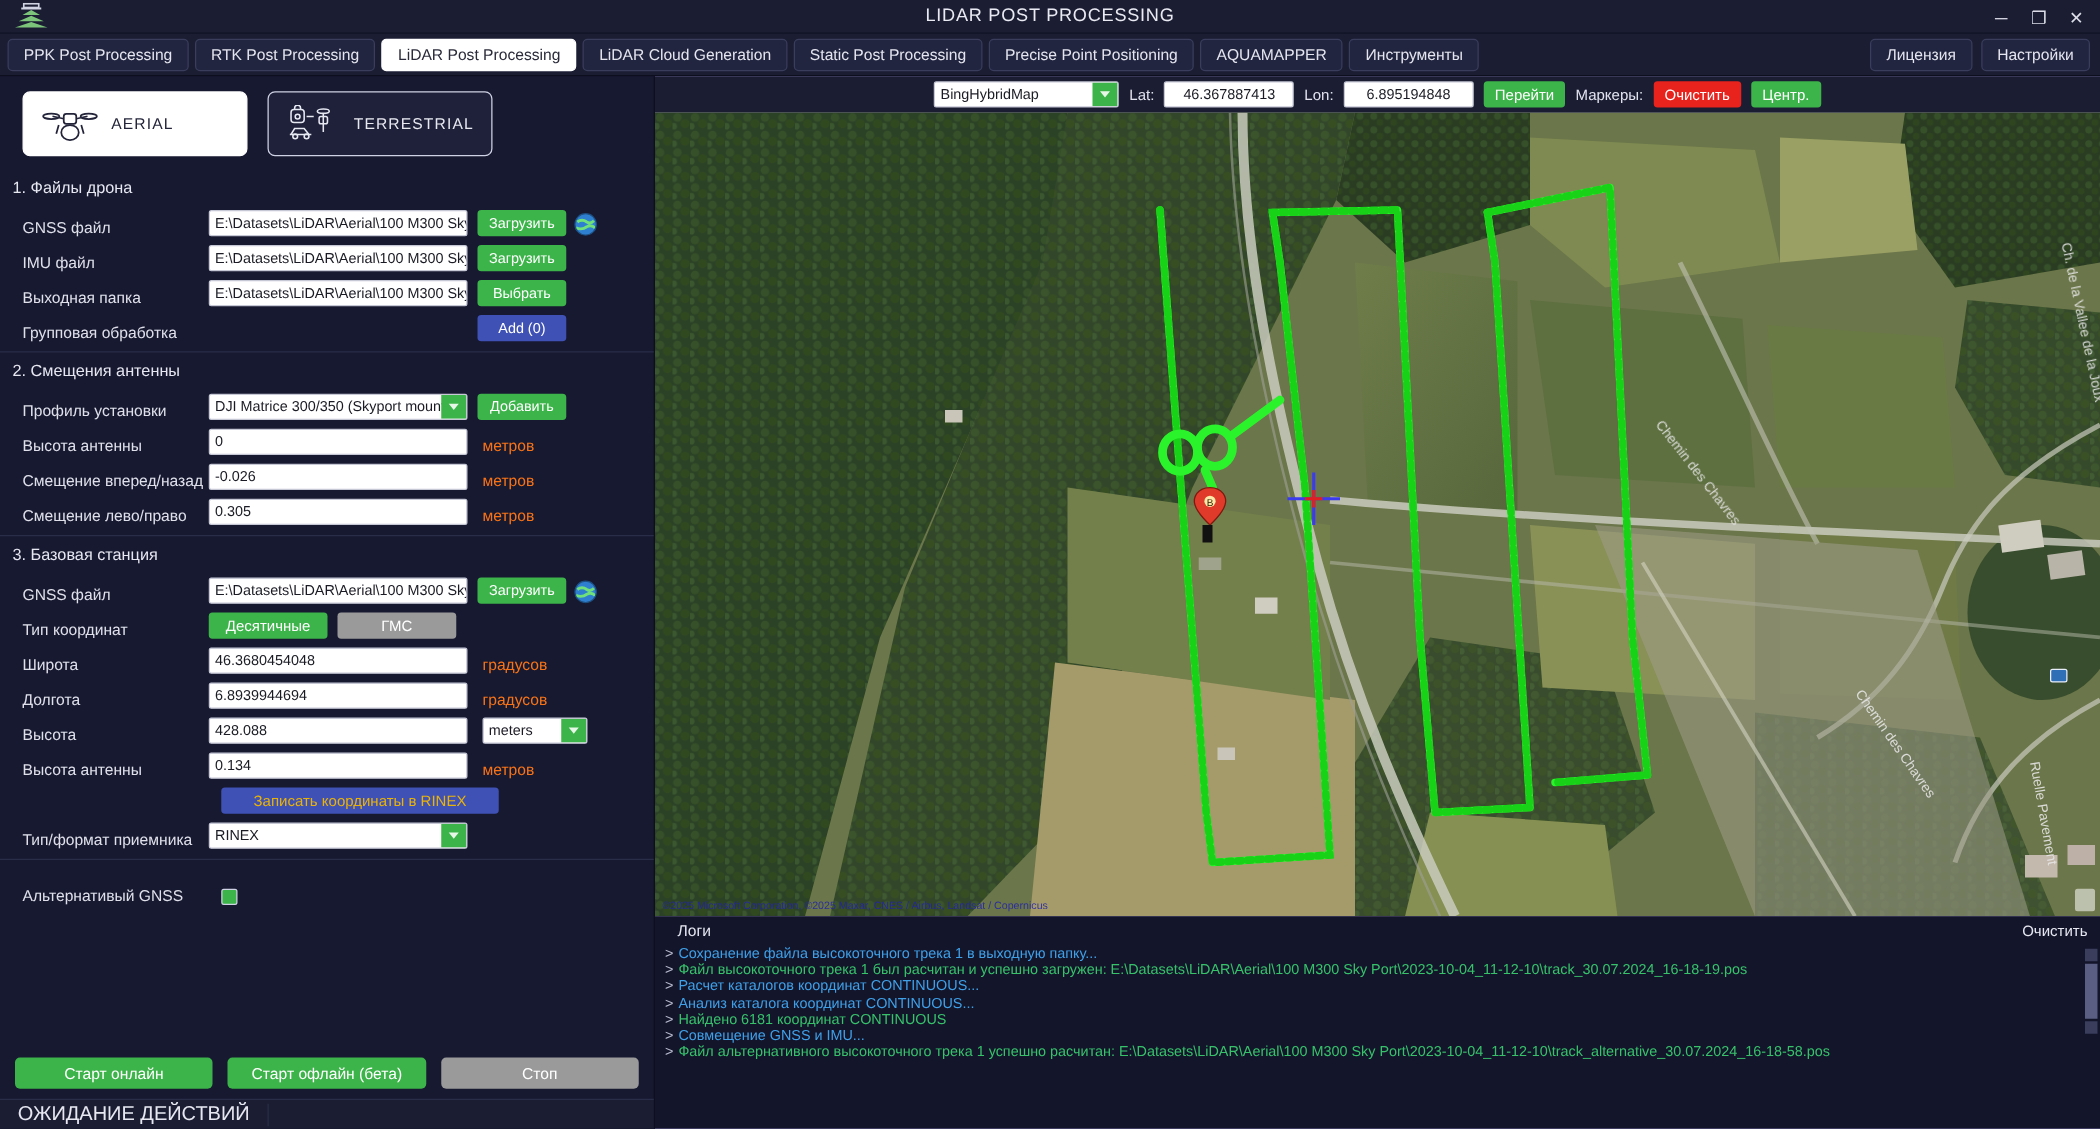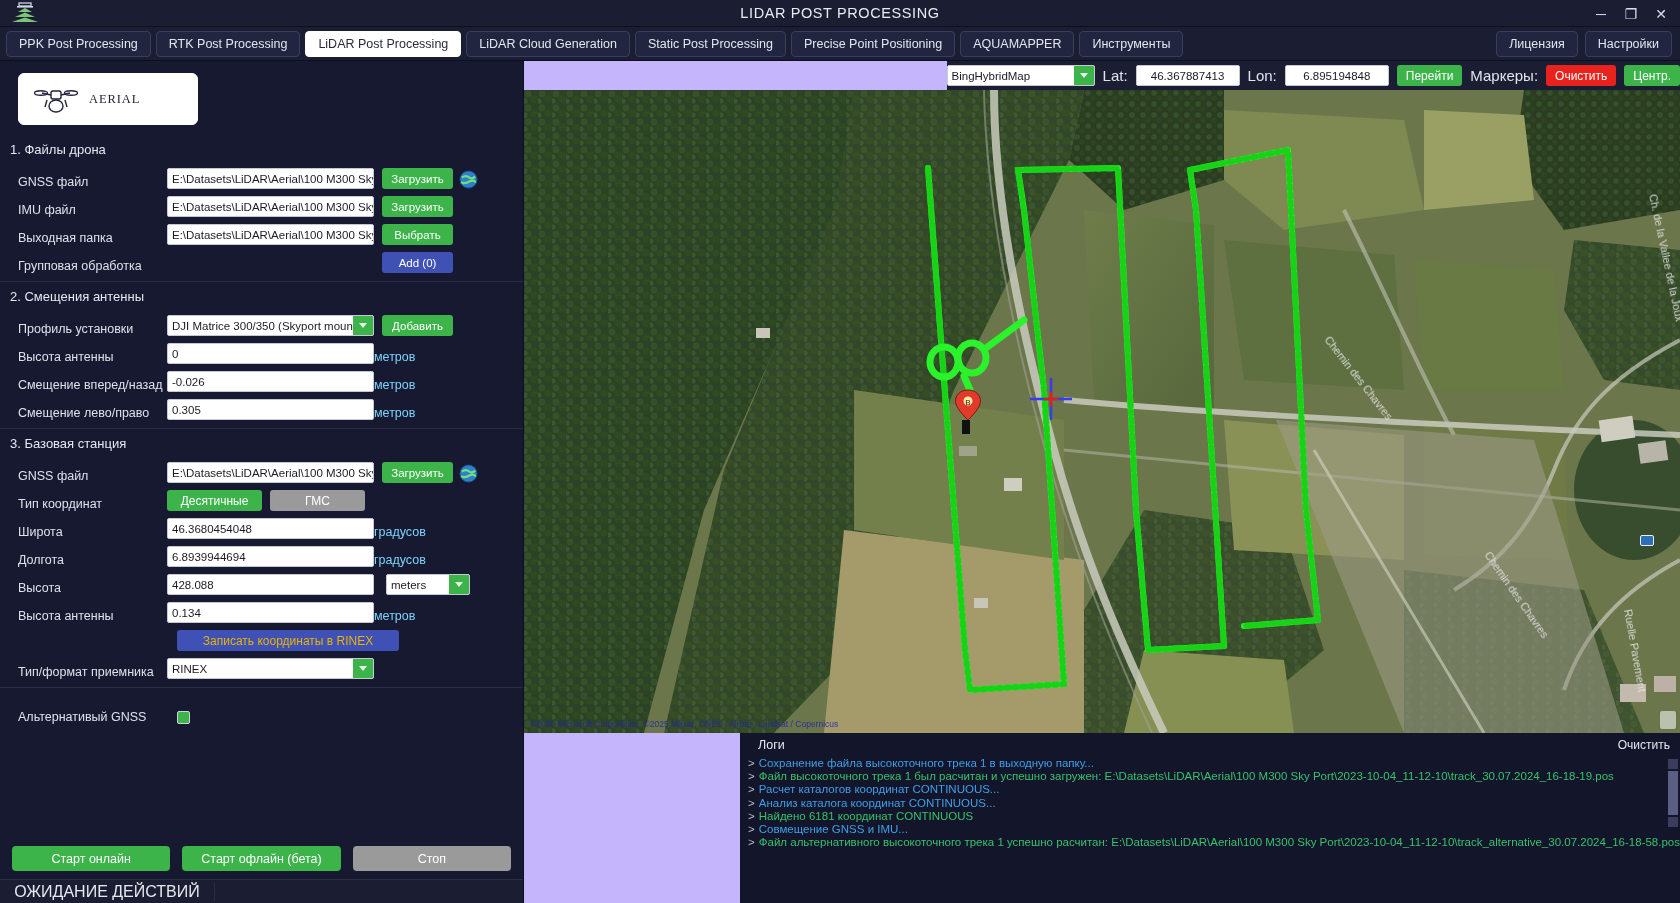--- a/index.html
+++ b/index.html
@@ -52,21 +52,21 @@
   
   .body { display: flex; height: 842px; }
 
   
   .left {
     width: 524px; background: #171931;
     border-right: 1px solid #0d0f1e;
     position: relative;
     display: flex; flex-direction: column;
   }
-  .mode-row { display: flex; gap: 16px; padding: 12px 18px 10px 18px; font-family: Liberation Serif, serif; }
+  .mode-row { display: flex; gap: 16px; padding: 12px 18px 10px 18px; }
   .mode-card {
     width: 180px; height: 52px; border-radius: 6px;
     display: flex; align-items: center; gap: 10px; padding: 0 14px;
     font-size: 12.5px; letter-spacing: .9px;
   }
   .mode-card.sel { background: #ffffff; color: #23243a; border: 1px solid #ffffff; }
   .mode-card.unsel { background: #1e2139; color: #e7e8f0; border: 1.5px solid #cfd2e4; }
 
   .section-title {
     font-size: 13px; color: #e6e7f0; padding: 7px 10px 6px 10px;
@@ -100,21 +100,21 @@
     padding-left: 4px; overflow: hidden; white-space: nowrap; position: relative;
   }
   .select .caret {
     position: absolute; right: 0; top: 0; width: 20px; height: 19px;
     background: #3cb44a; display: flex; align-items: center; justify-content: center;
   }
   .select .caret i {
     border-left: 4px solid transparent; border-right: 4px solid transparent;
     border-top: 5px solid #e6f7e8; display:block;
   }
-  .unit { font-size: 12.5px; color: #7dd3fc; margin-left: 0; }
+  .unit { font-size: 12.5px; color: #f97316; margin-left: 12px; }
   .seg { display: flex; gap: 8px; }
   .seg .segbtn { width: 95px; height: 21px; border-radius: 3px; font-size: 12px;
     display:flex; align-items:center; justify-content:center; color: #fff; }
   .seg .segbtn.on { background: #3cb44a; }
   .seg .segbtn.off { background: #9a9a9a; }
 
   .wide-btn {
     margin-left: 167px; width: 222px; height: 21px; background: #3f51b5;
     color: #eab308; font-size: 12px; border-radius: 3px;
     display: flex; align-items: center; justify-content: center;
@@ -127,27 +127,27 @@
     height: 25px; border-radius: 4px; font-size: 12.5px; color: #fff;
     display: flex; align-items: center; justify-content: center; flex: 1;
   }
   .action-btn.g { background: #3cb44a; }
   .action-btn.s { background: #9a9a9a; }
   .statusbar { height: 24px; display: flex; align-items: center; background: #1b1d33; border-top:1px solid #2a2d47;}
   .statusbar .st { width: 215px; text-align: center; font-size: 16px; color: #e6e7f0; border-right: 1px solid #2a2d47;}
   .statusbar .st2 { flex:1; }
 
   
-  .right { flex: 1; position: relative; background: #c4b5fd; display:flex; flex-direction:column;align-items:flex-end; }
+  .right { flex: 1; position: relative; background: #c4b5fd; display:flex; flex-direction:column; }
   .maptools {
     height: 29px; display: flex; align-items: center; justify-content: center; gap: 8px;
     background: #1b1d33; font-size: 12px;
   }
   .maptools .select { width: 148px; }
-  .maptools .lbl { font-size: 15px; color: #e2e3ee; }
+  .maptools .lbl { font-size: 12px; color: #e2e3ee; }
   .mt-input {
     height: 21px; width: 104px; background: #fff; color: #1b1b25;
     border: 1px solid #c6c8d6; border-radius: 2px; font-size: 11.5px;
     display: flex; align-items: center; justify-content: center;
   }
   .mt-btn { height: 21px; padding: 0 9px; border-radius: 3px; color: #fff; font-size: 12px;
     display:flex; align-items:center; justify-content:center; }
 
   .mapwrap { position: relative; height: 643px; overflow: hidden; background:#2d3a22; }
   .map-attr { position: absolute; left: 6px; bottom: 4px; font-size: 8.5px; color: #2222aa; opacity: .85;}
@@ -220,20 +220,38 @@
             <g stroke="#23243a" stroke-width="1.4" fill="none">
               <ellipse cx="8" cy="9" rx="6.5" ry="2.2"></ellipse>
               <ellipse cx="38" cy="9" rx="6.5" ry="2.2"></ellipse>
               <rect x="18" y="7" width="10" height="8" rx="2"></rect>
               <path d="M18 11 L9 9 M28 11 L37 9"></path>
               <path d="M14 16 L12 23 M32 16 L34 23"></path>
               <ellipse cx="23" cy="22" rx="7" ry="6"></ellipse>
             </g>
           </svg>
           <span>AERIAL</span>
+        </div>
+        <div class="mode-card unsel">
+          <svg width="46" height="30" viewBox="0 0 46 30">
+            <g stroke="#e6e8f2" stroke-width="1.3" fill="none">
+              <rect x="4" y="3" width="11" height="11" rx="2.5"></rect>
+              <path d="M7 3 v-1 a2.5 2.5 0 0 1 5 0 v1"></path>
+              <circle cx="9.5" cy="9" r="2"></circle>
+              <ellipse cx="31" cy="4.5" rx="5" ry="1.8"></ellipse>
+              <path d="M31 6 v16"></path>
+              <rect x="27.5" y="9" width="7" height="6" rx="1.5"></rect>
+              <path d="M17 9 h6"></path>
+              <path d="M4 24 l3-5 h8 l4 5"></path>
+              <path d="M3 24 h18"></path>
+              <circle cx="7.5" cy="25.5" r="2"></circle>
+              <circle cx="17" cy="25.5" r="2"></circle>
+            </g>
+          </svg>
+          <span>TERRESTRIAL</span>
         </div>
       </div>
 
       <div class="group">
         <div class="section-title">1. Файлы дрона</div>
 
         <div class="row">
           <span class="lbl ind">GNSS файл</span>
           <div class="txt w">E:\Datasets\LiDAR\Aerial\100 M300 Sky Po</div>
           <div class="btn green w90" style="margin-left:8px">Загрузить</div>

